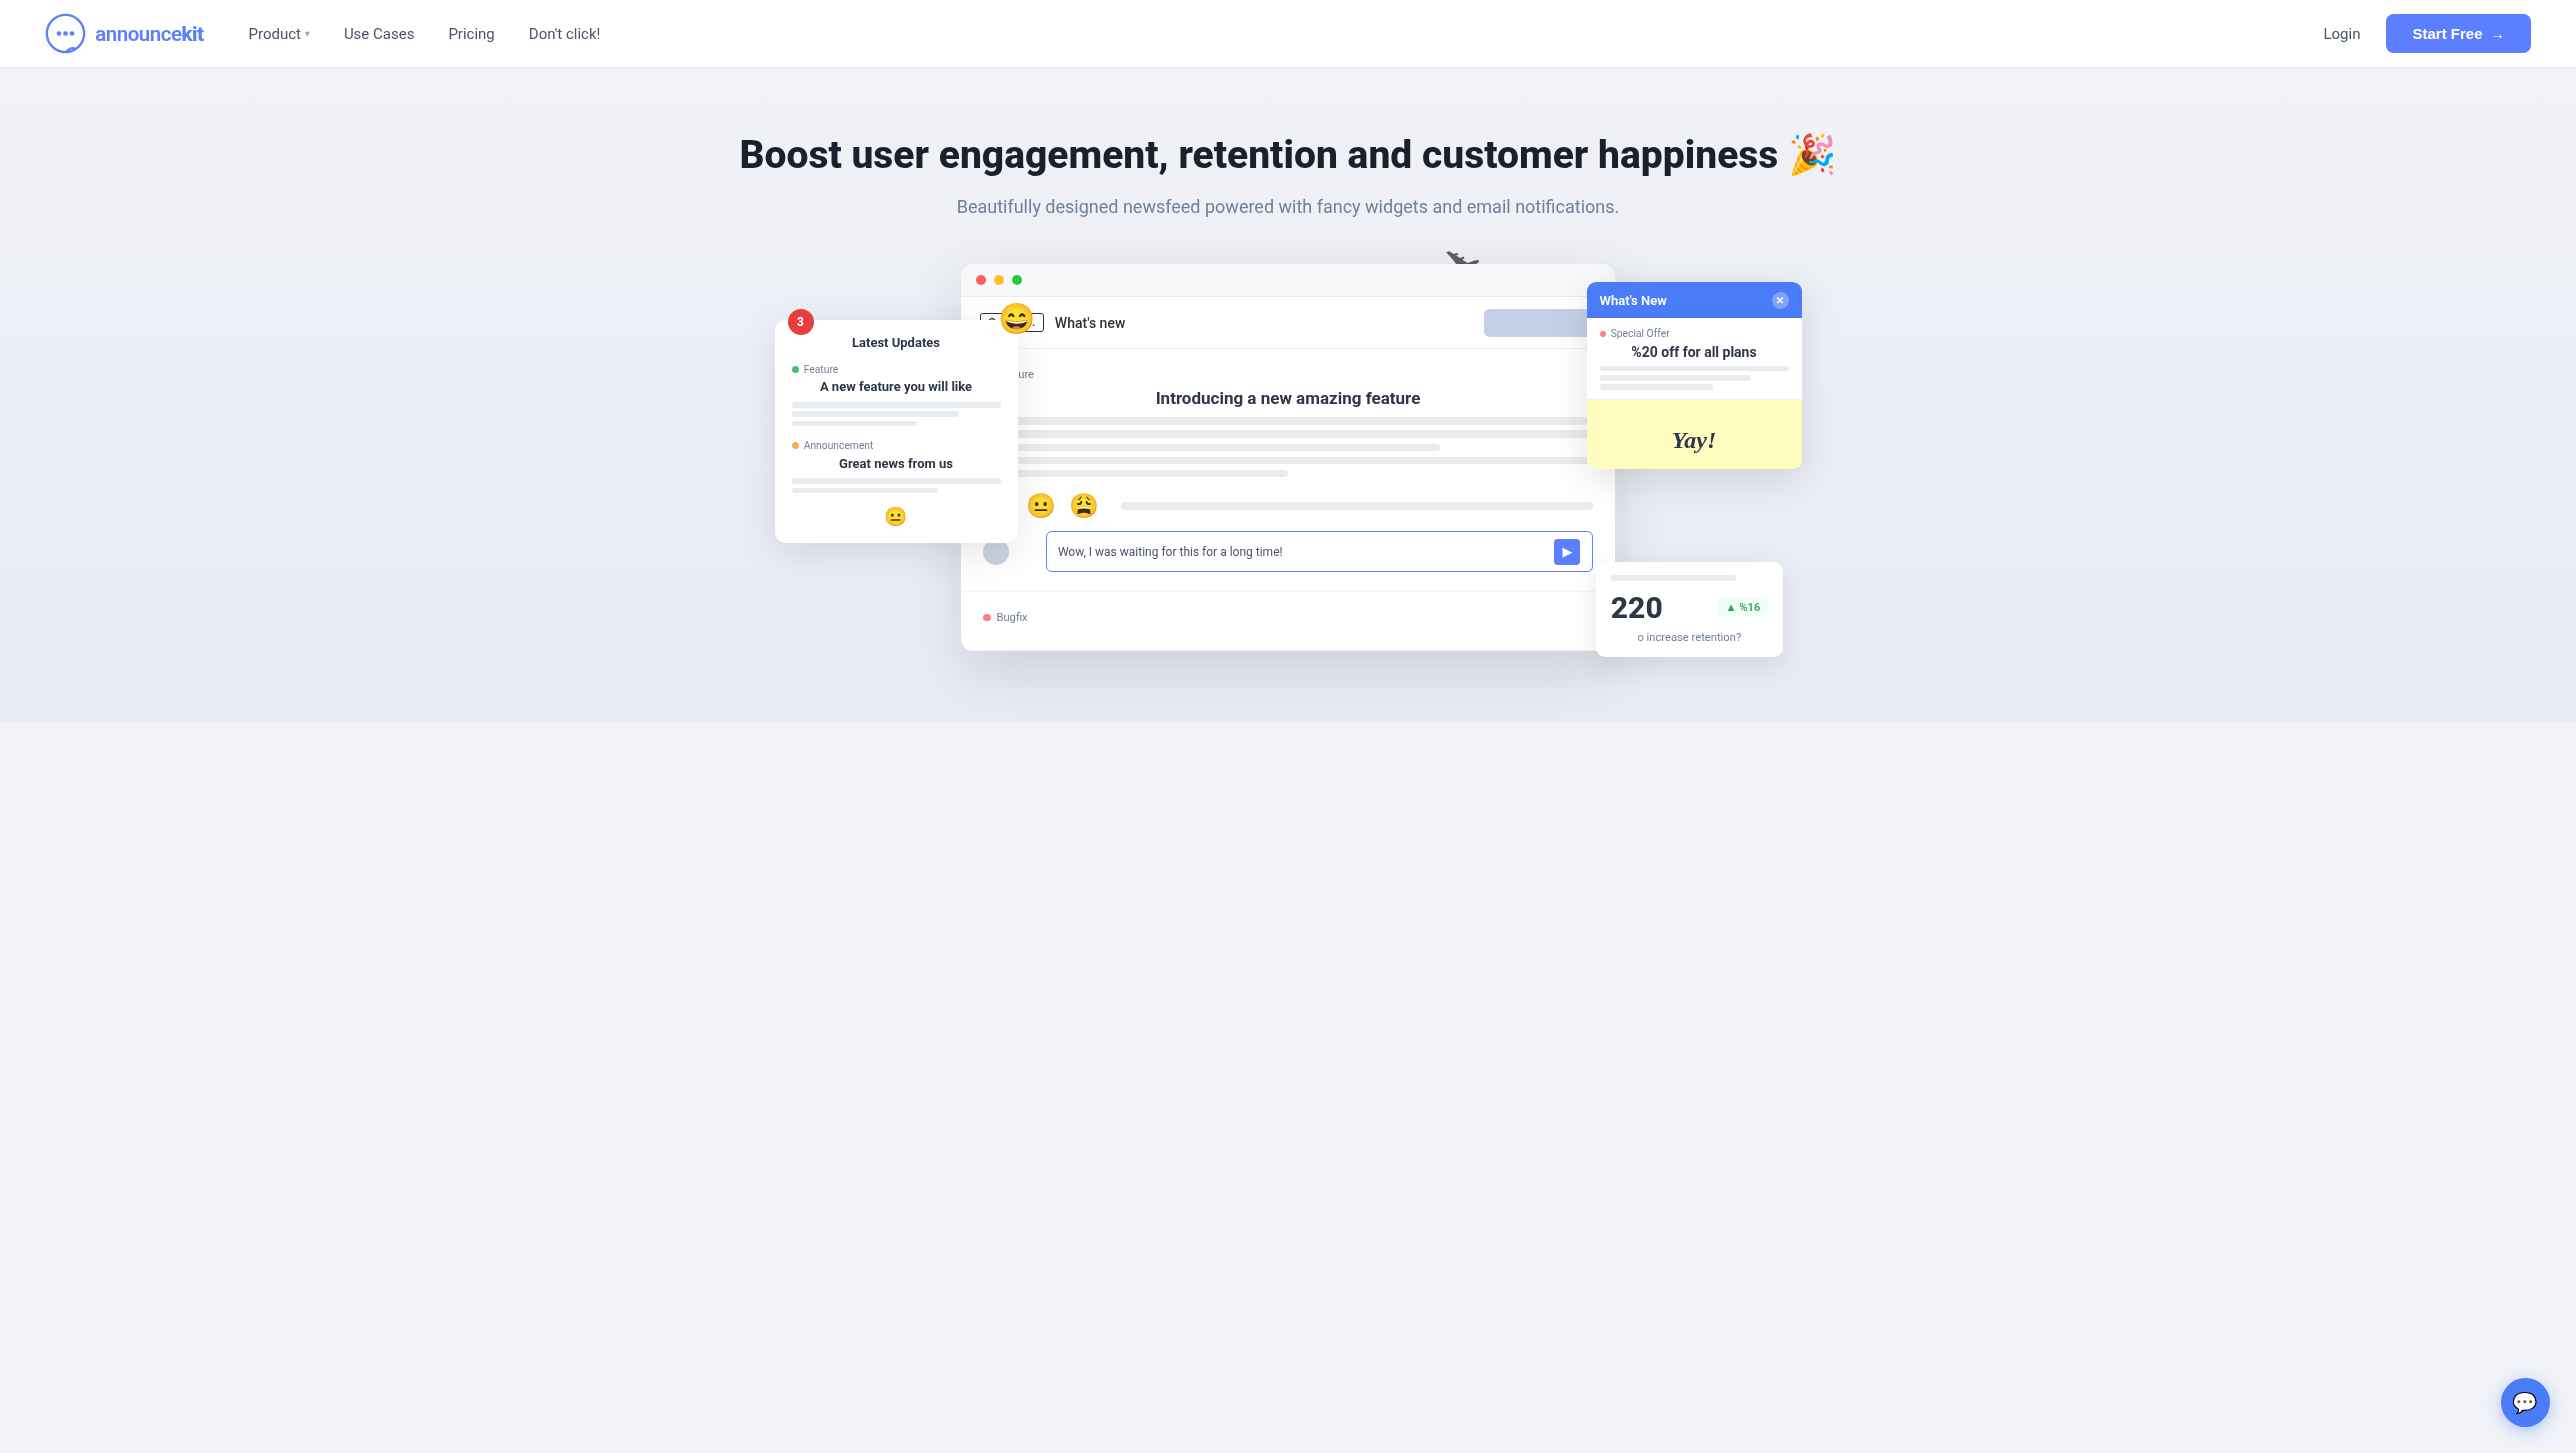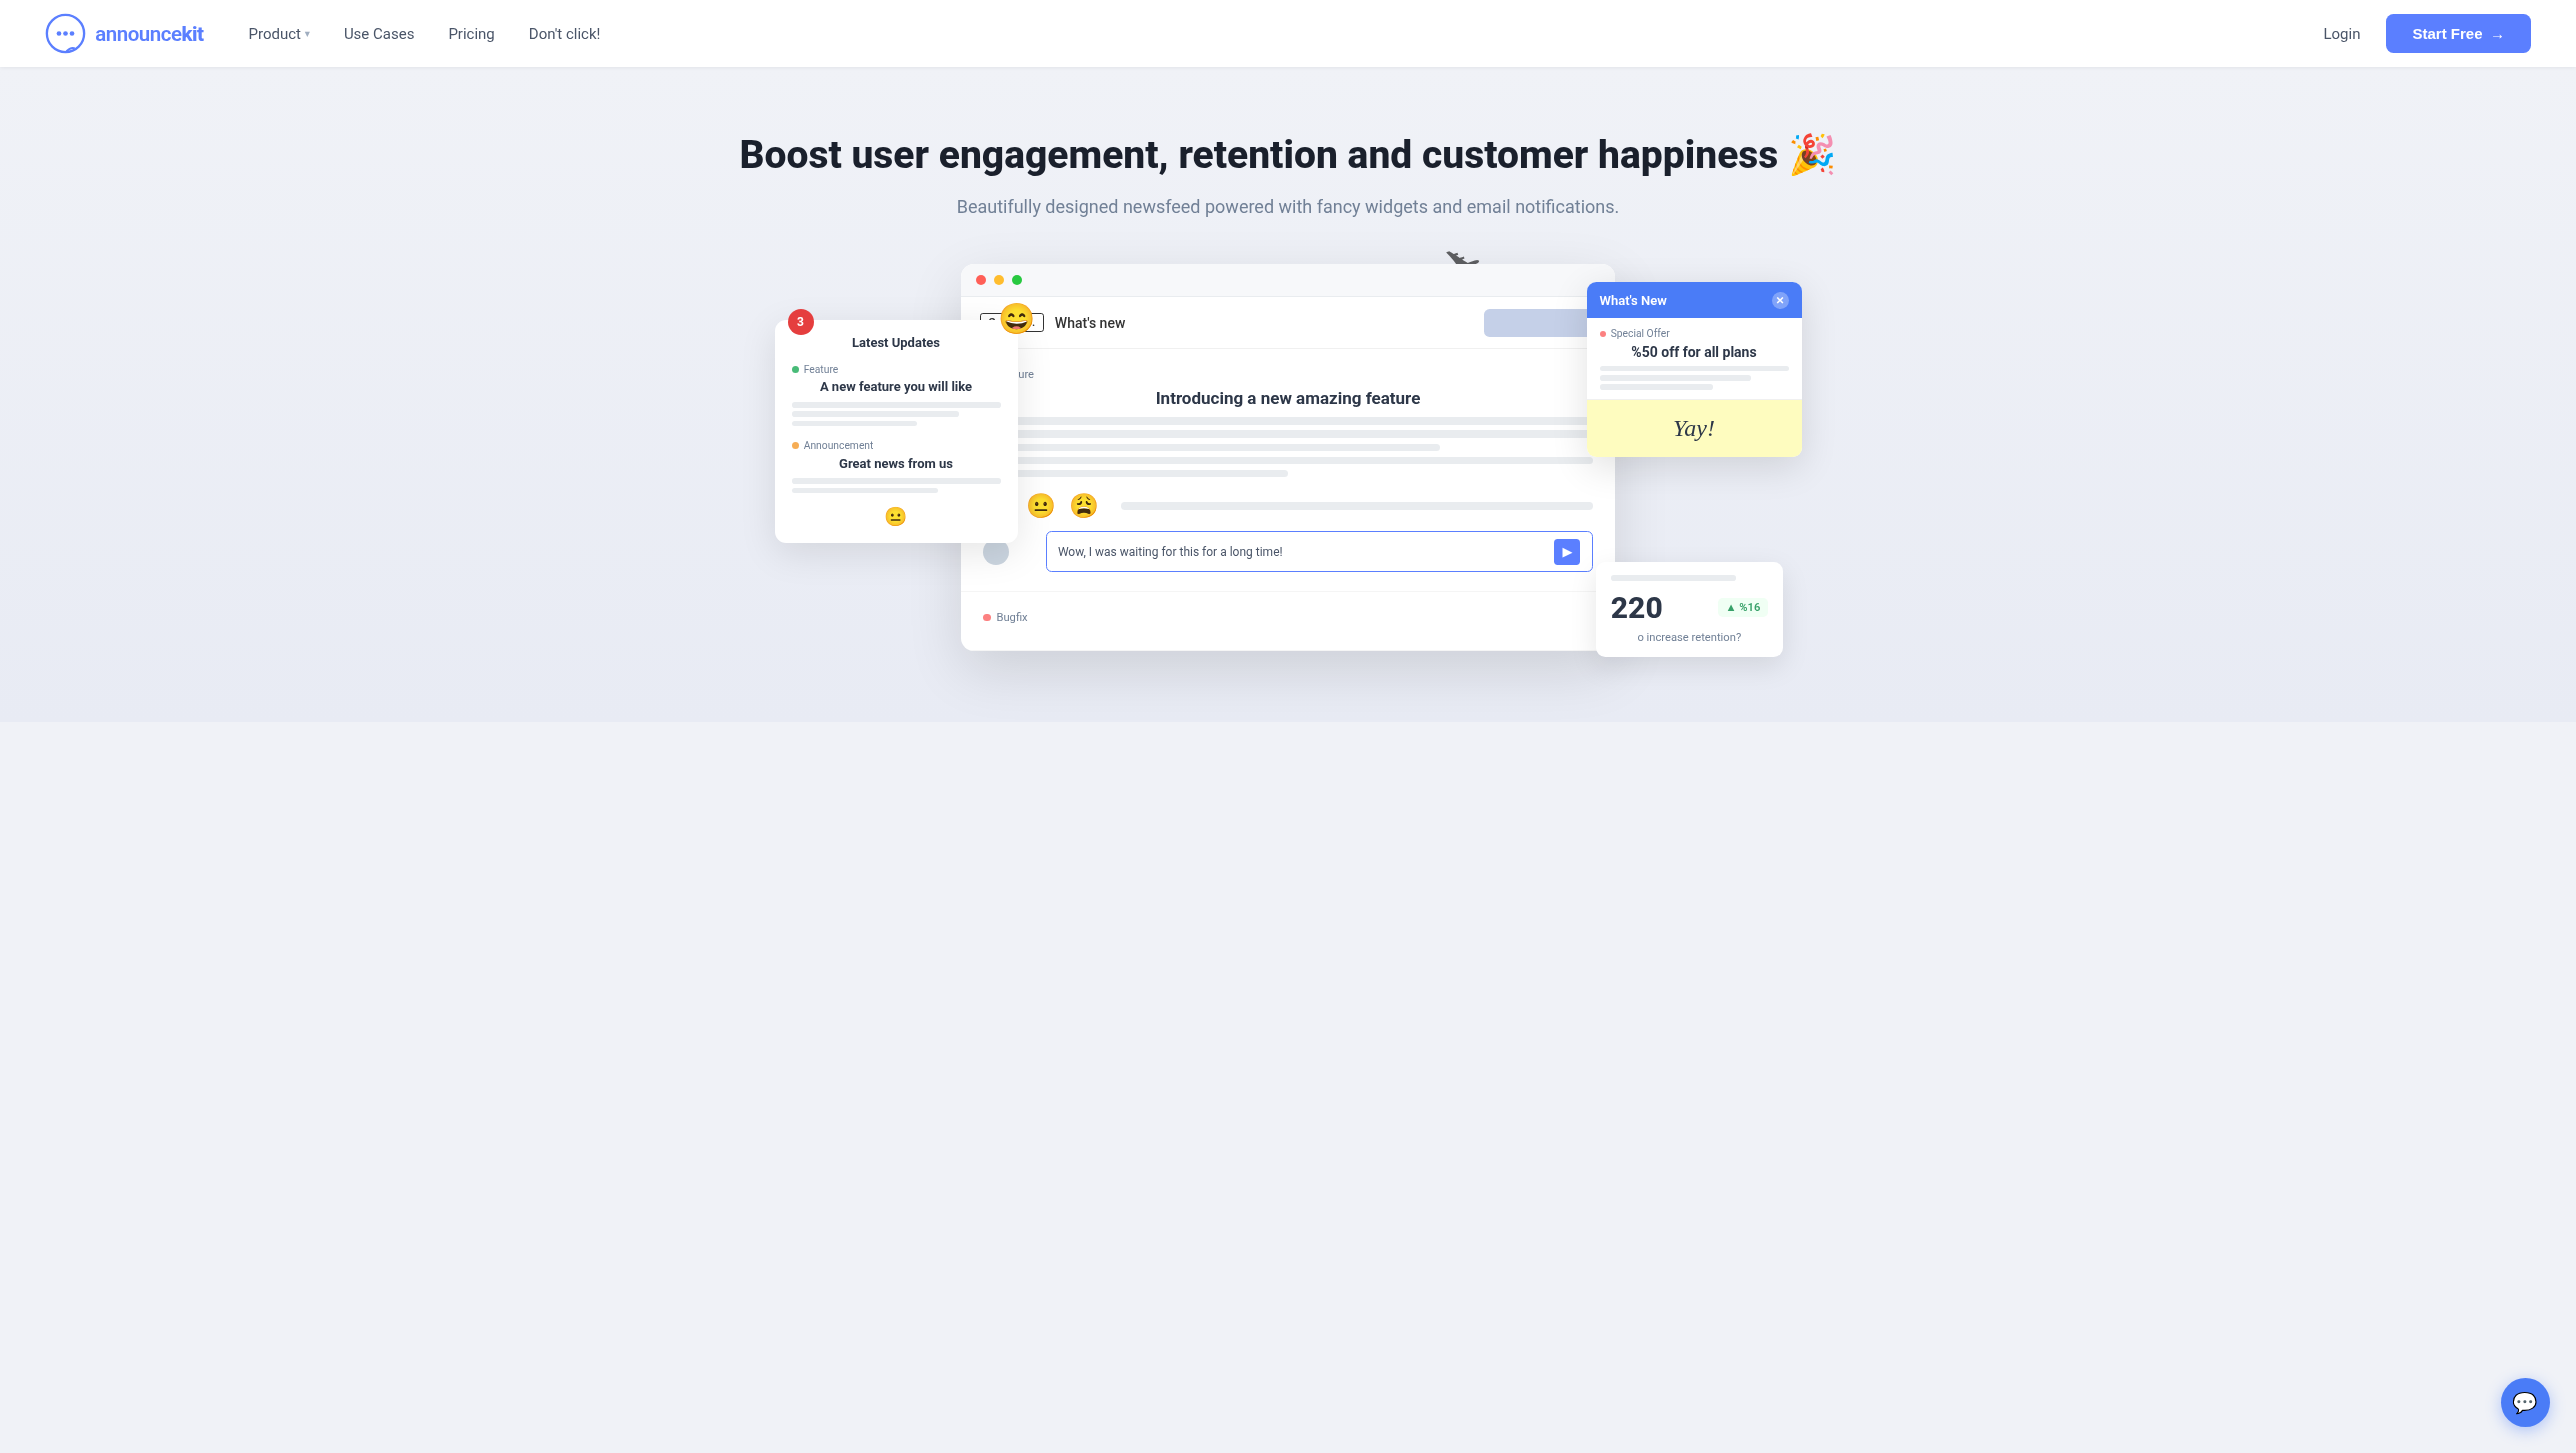--- a/index.html
+++ b/index.html
@@ -371,24 +371,25 @@
       background: #e9ecef;
       border-radius: 2.8px;
     }
     .popup-yay {
       background: #fefcbf;
       padding: 15px 13px;
       text-align: center;
     }
     .yay-text {
       font-size: 24px;
-      font-weight: 400;
+      font-weight: 700;
       color: #2d3748;
       font-style: italic;
       font-family: Georgia, serif;
+      margin-top: 12px;
     }
 
     
     .stats-card {
       position: absolute;
       right: 18.7px;
       bottom: 37px;
       width: 187px;
       background: #fff;
       border-radius: 9.3px;
@@ -639,21 +640,21 @@
     <div class="popup-card">
       <div class="popup-header">
         <span>What's New</span>
         <div class="popup-close">✕</div>
       </div>
       <div class="popup-item">
         <div class="popup-offer-label">
           <span class="offer-dot"></span>
           <span>Special Offer</span>
         </div>
-        <div class="popup-offer-title">%50 off for all plans</div>
+        <div class="popup-offer-title">%20 off for all plans</div>
         <div class="popup-lines">
           <div class="popup-line" style="width:100%"></div>
           <div class="popup-line" style="width:80%"></div>
           <div class="popup-line" style="width:60%"></div>
         </div>
       </div>
       <div class="popup-yay">
         <div class="yay-text">Yay!</div>
       </div>
     </div>

